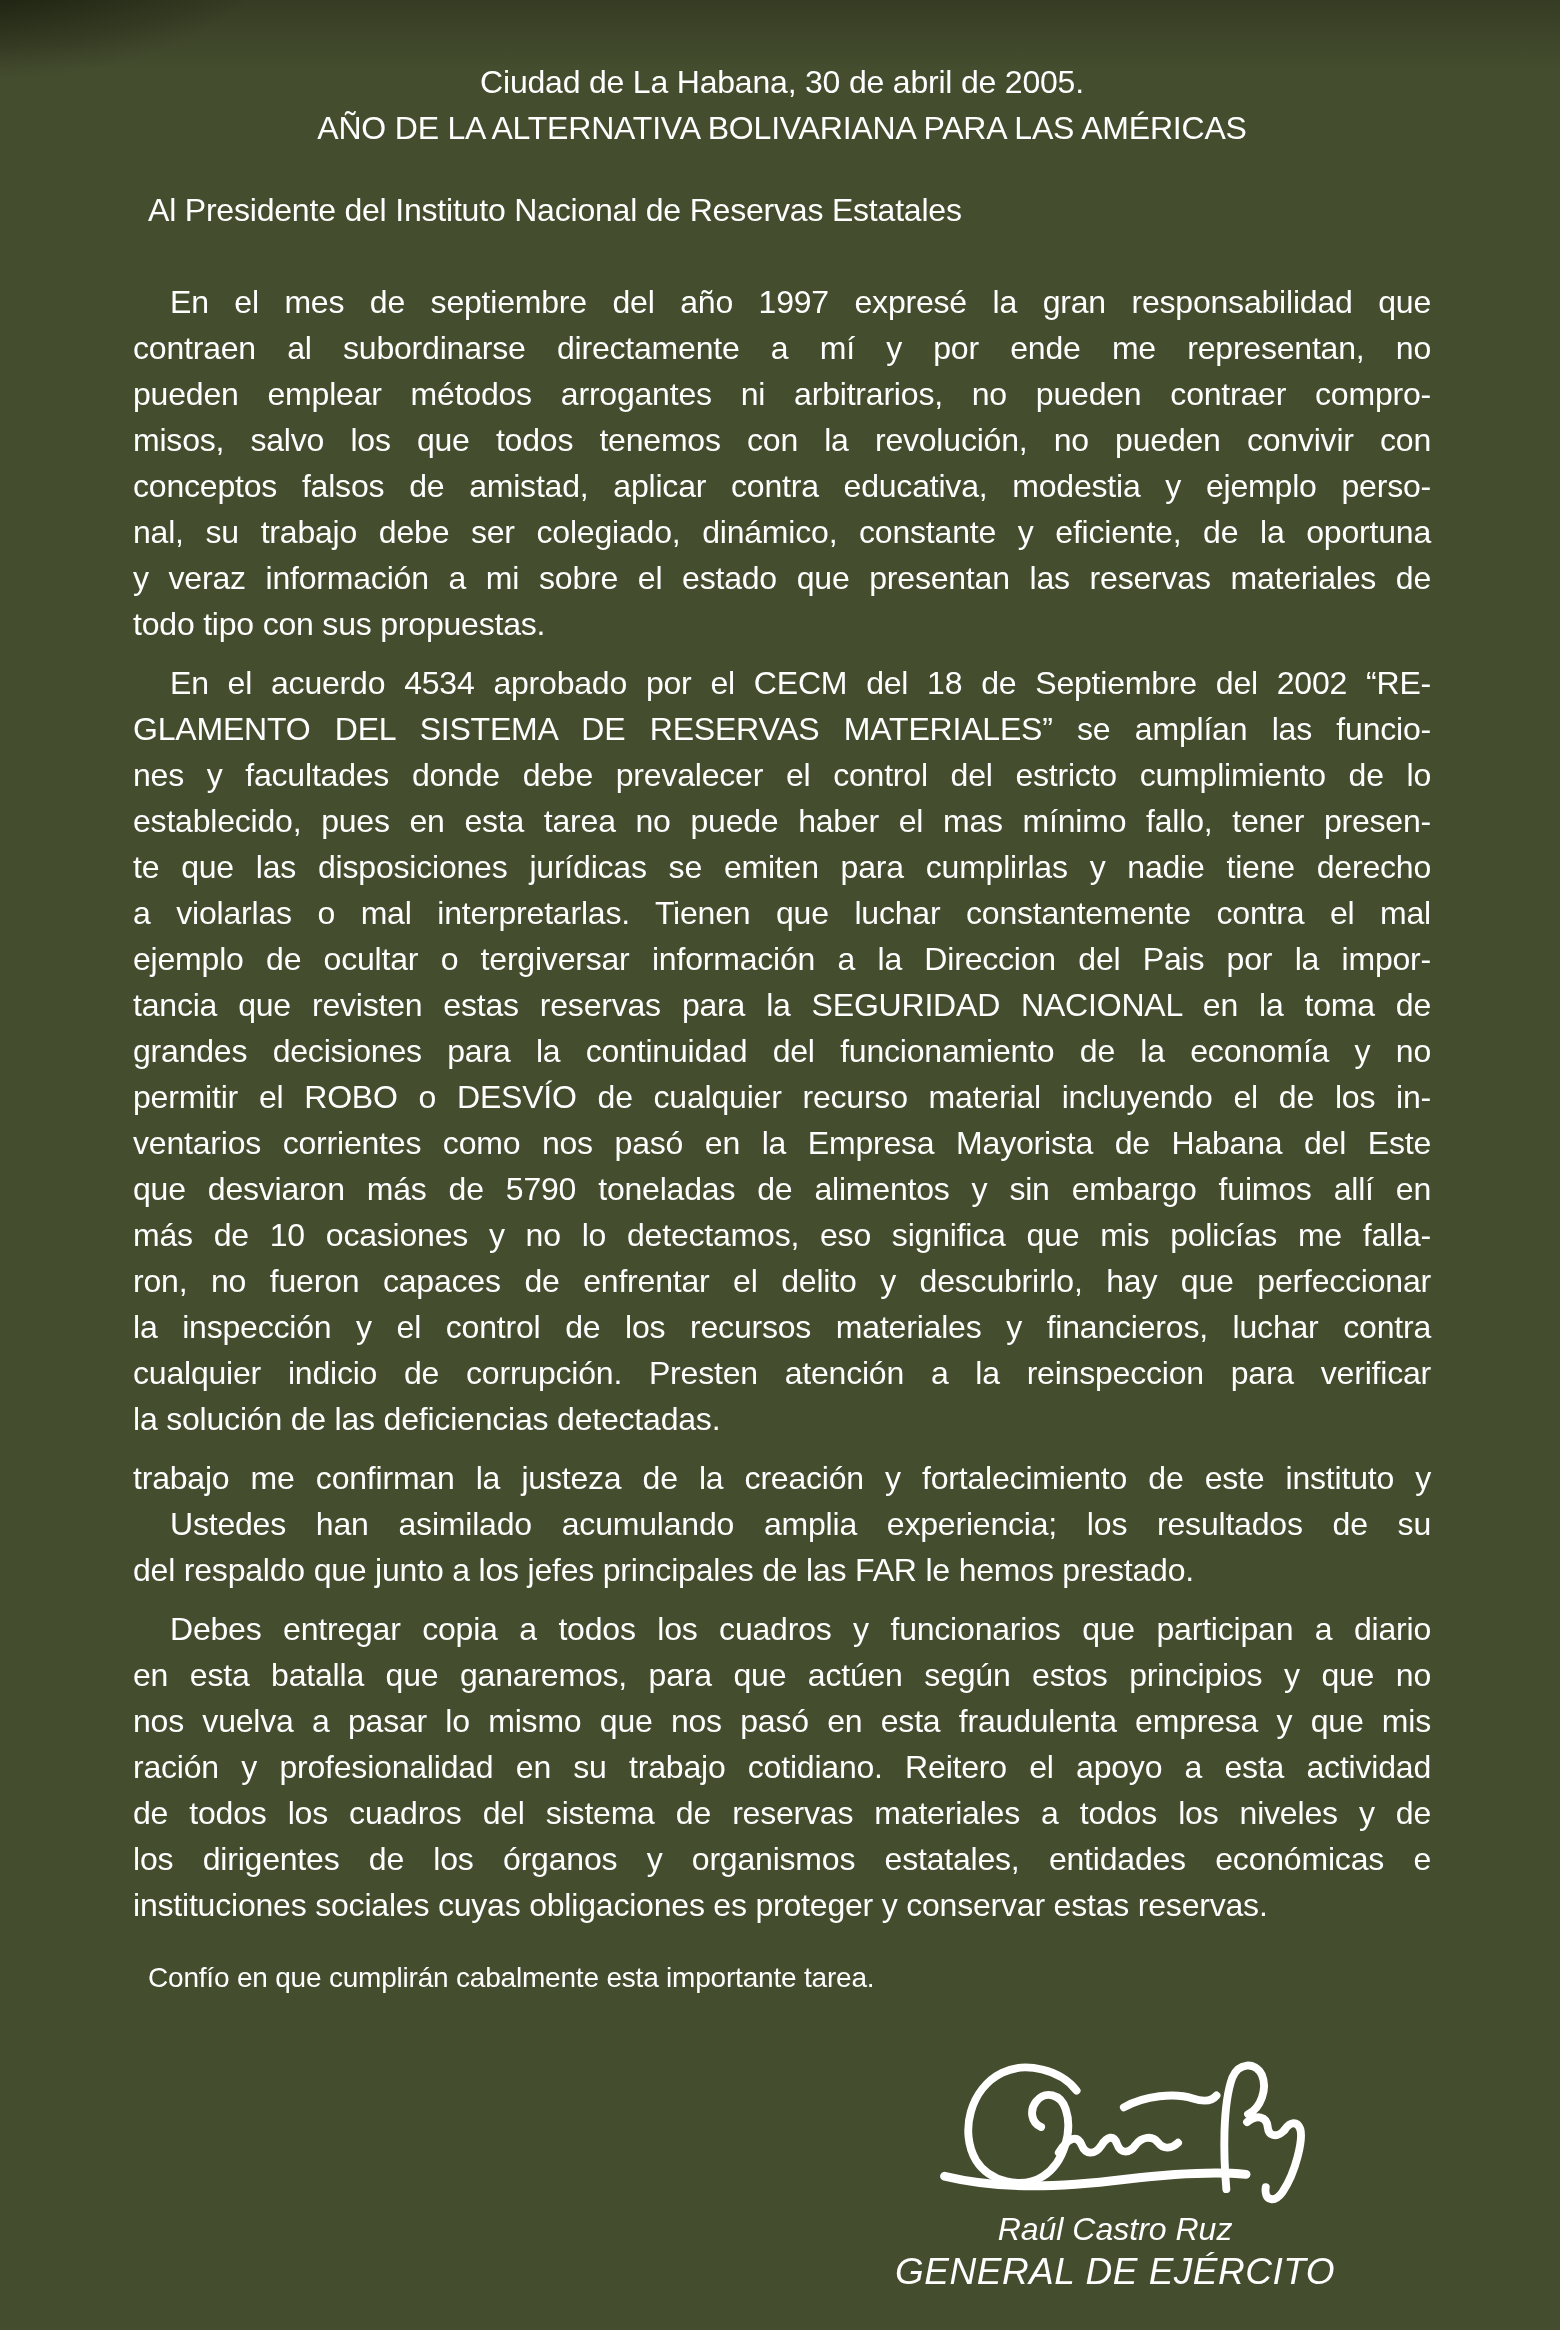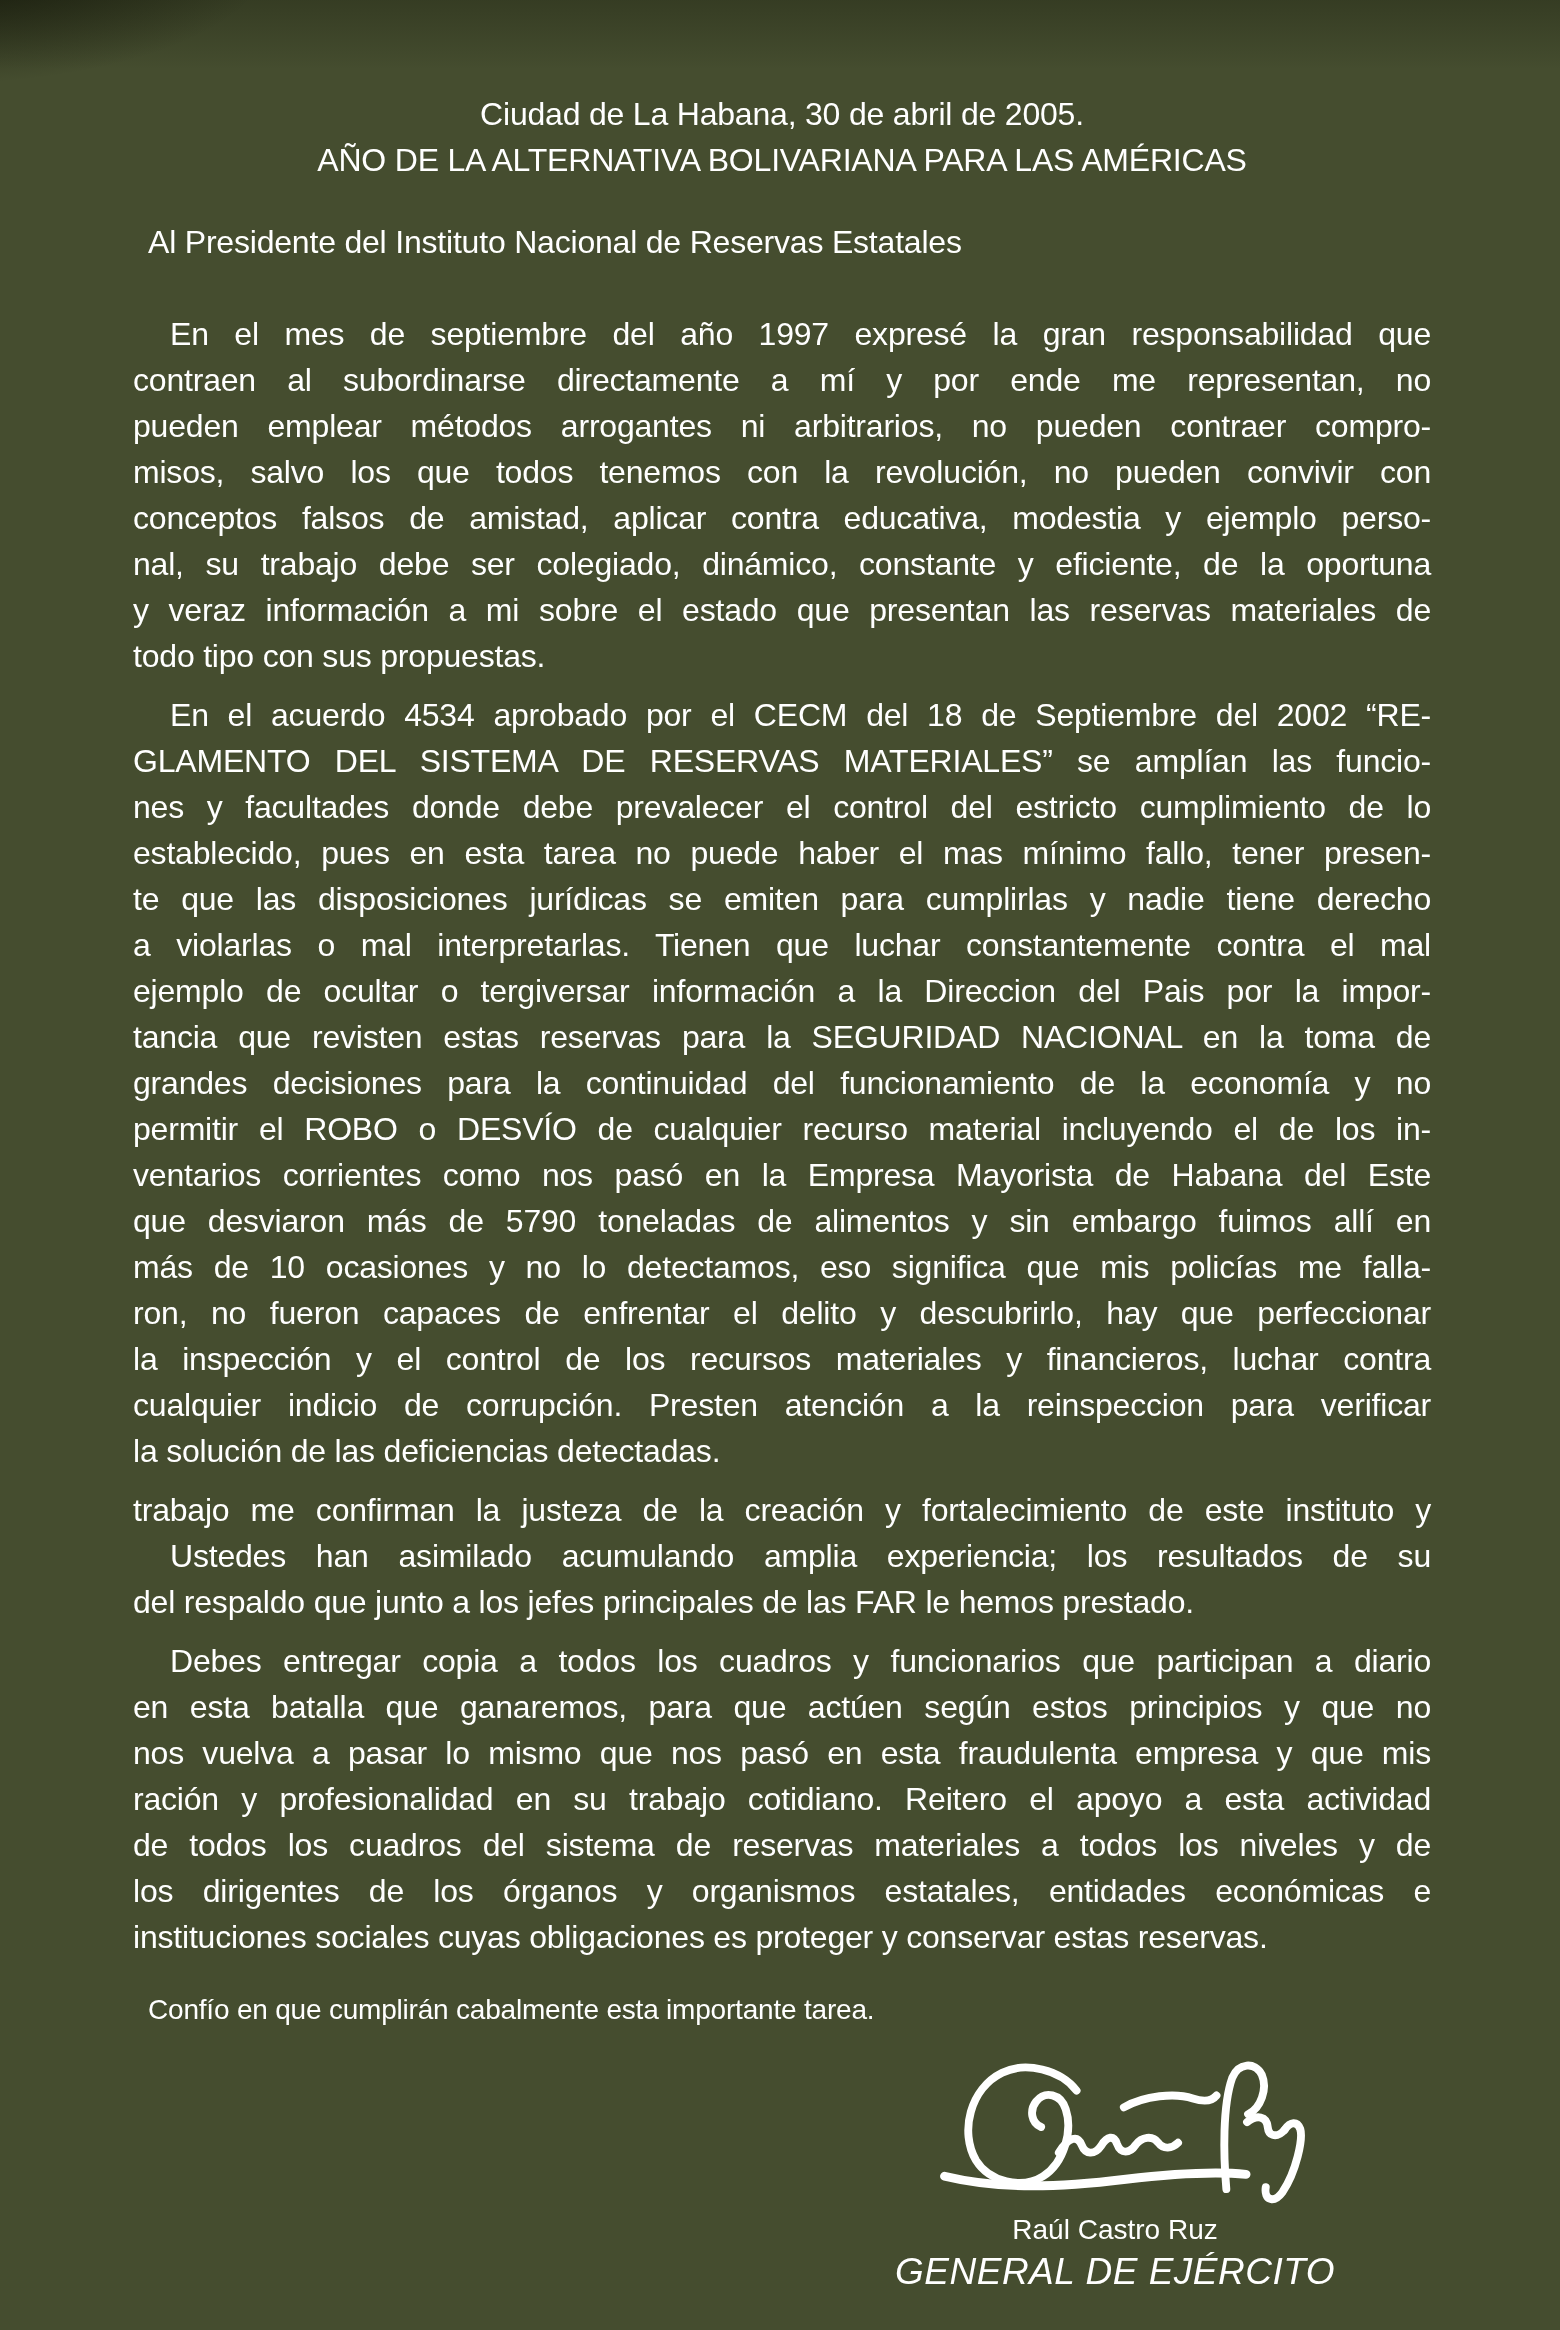--- a/index.html
+++ b/index.html
@@ -12,21 +12,21 @@
     background-color:#454d2f;
     background-image:
       radial-gradient(543px 207px at -64px -44px, rgba(12,14,4,0.8), rgba(12,14,4,0) 62%),
       linear-gradient(180deg, rgba(18,22,8,0.30) 0%, rgba(18,22,8,0) 3%);
   }
   .letter{
     position:absolute;left:120px;top:0;width:1324px;
     color:#ffffff;letter-spacing:-0.2px;
   }
   .hline{font-size:32px;line-height:46px;white-space:nowrap;}
-  .header{padding-top:91px;text-align:center;}
+  .header{padding-top:59px;text-align:center;}
   .salutation{
     margin-top:36px;padding-left:28px;
     font-size:32px;line-height:46px;white-space:nowrap;
   }
   #letter-body{margin-top:46px;}
   .para{margin:13px;}
   .bline{
     font-size:32px;line-height:46px;
     text-align:justify;text-align-last:justify;
   }
@@ -35,21 +35,21 @@
   .closing{
     margin-top:27px;padding-left:28px;
     font-size:28px;line-height:46px;white-space:nowrap;
   }
   .sigblock{
     position:absolute;left:878px;top:2047px;width:474px;
     color:#ffffff;text-align:center;
   }
   .sig-svg{display:block;margin:0 auto;width:404px;height:163px;}
   .signame{
-    font-size:28px;line-height:39px;letter-spacing:0;
+    font-size:32px;line-height:39px;font-style:italic;letter-spacing:0;
   }
   .sigrank{
     font-size:37px;line-height:45px;font-style:italic;letter-spacing:0.5px;
   }
 </style>
 </head>
 <body>
 
 <div class="page">
   <div class="letter">

